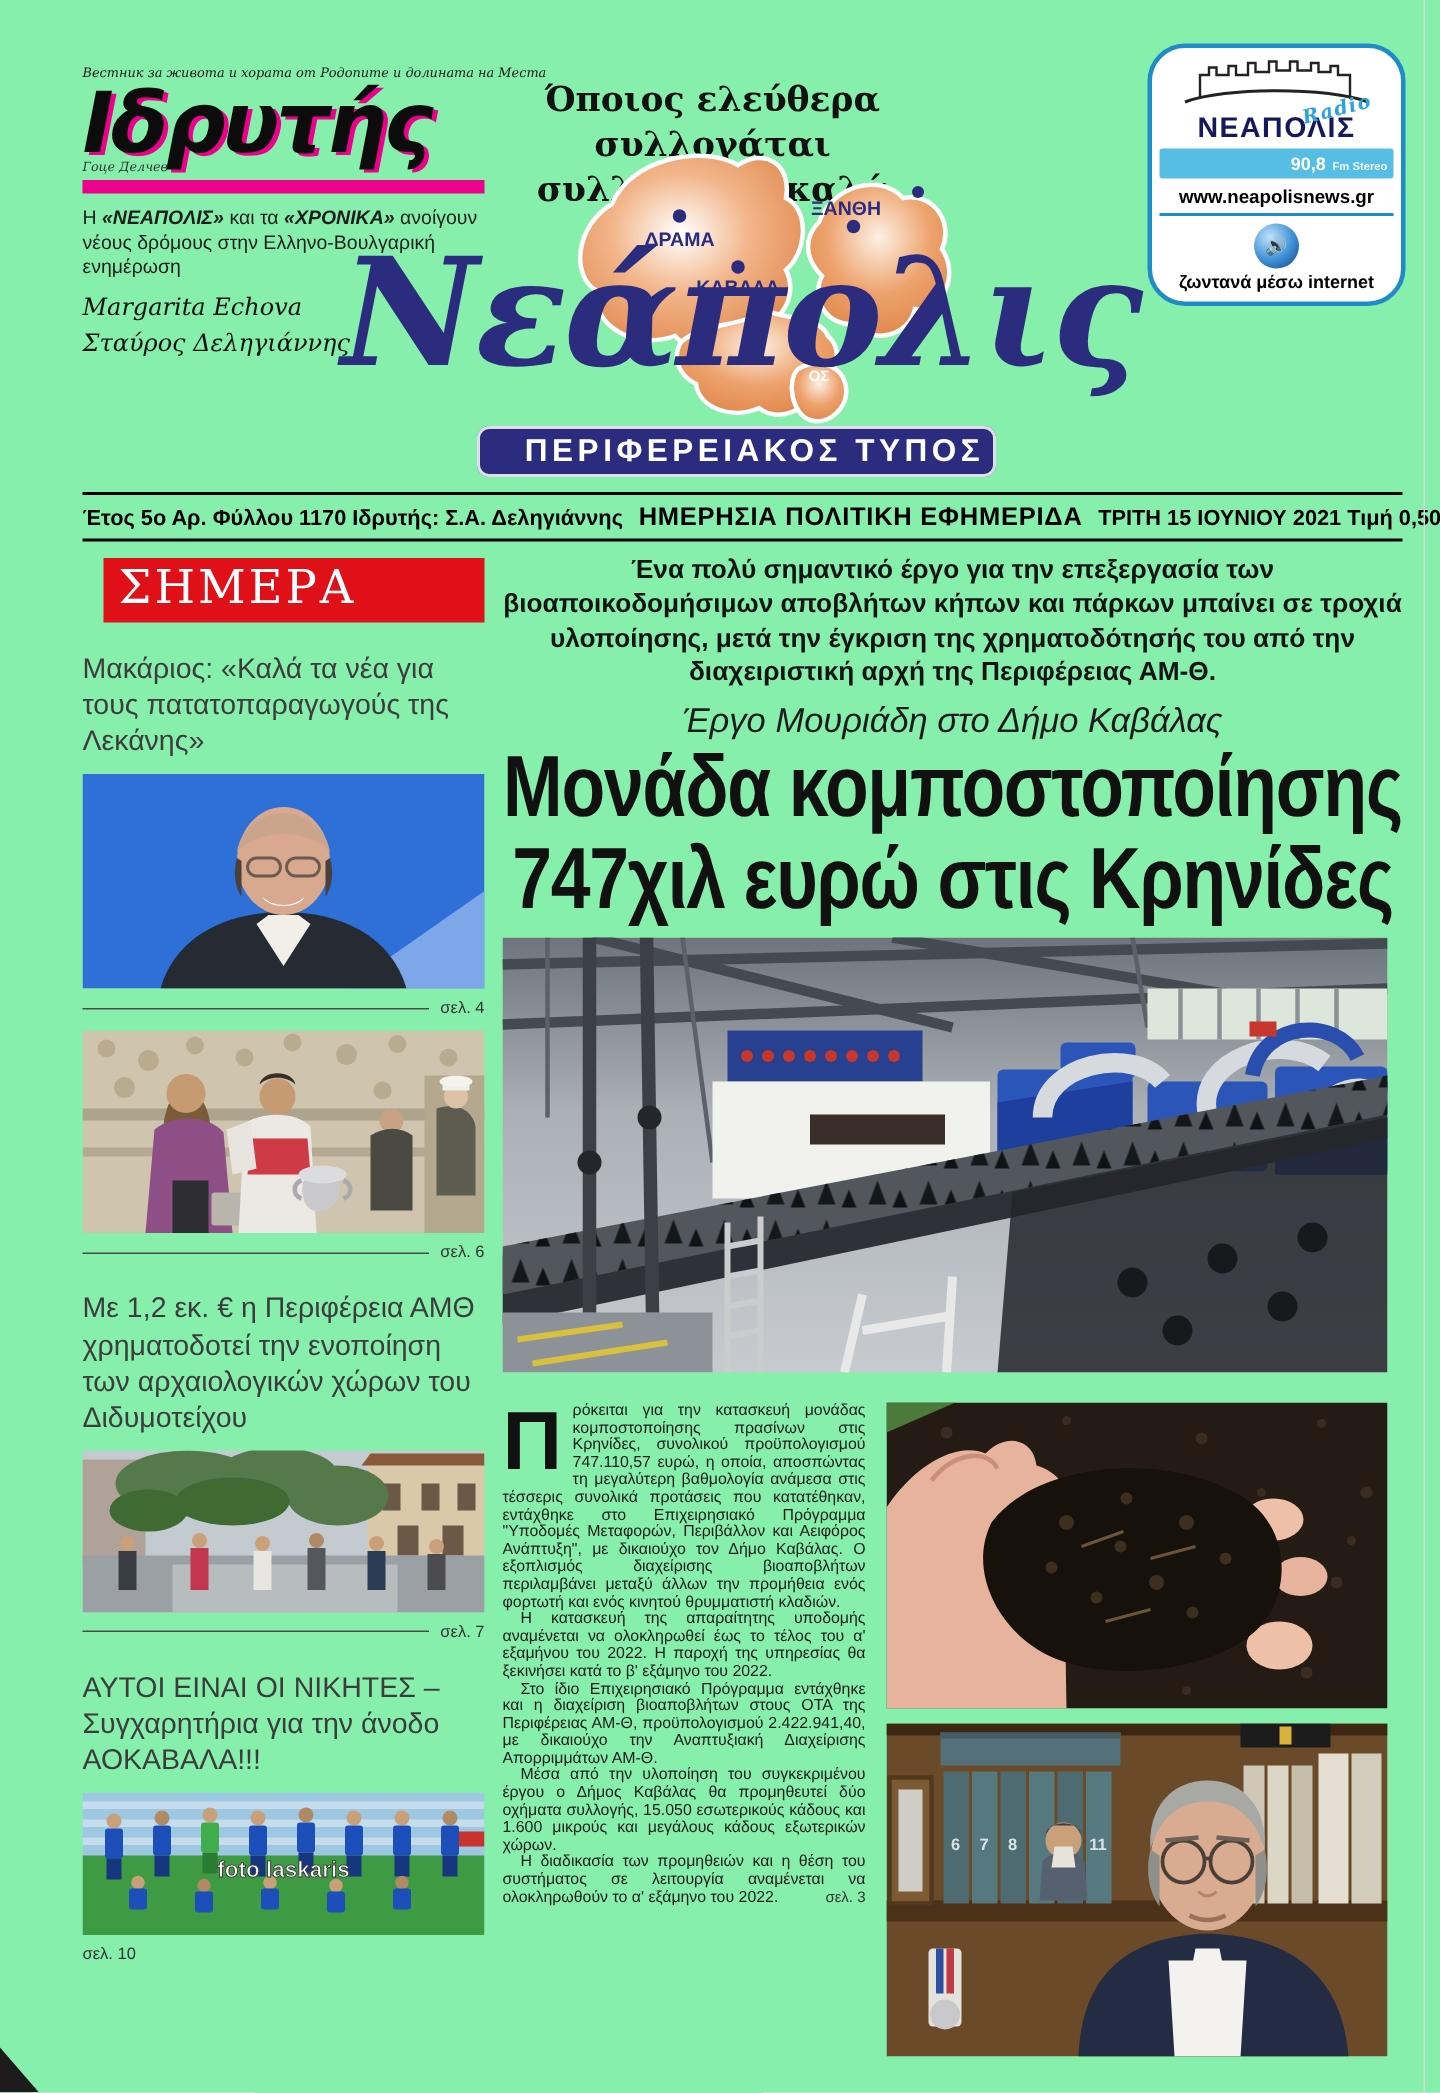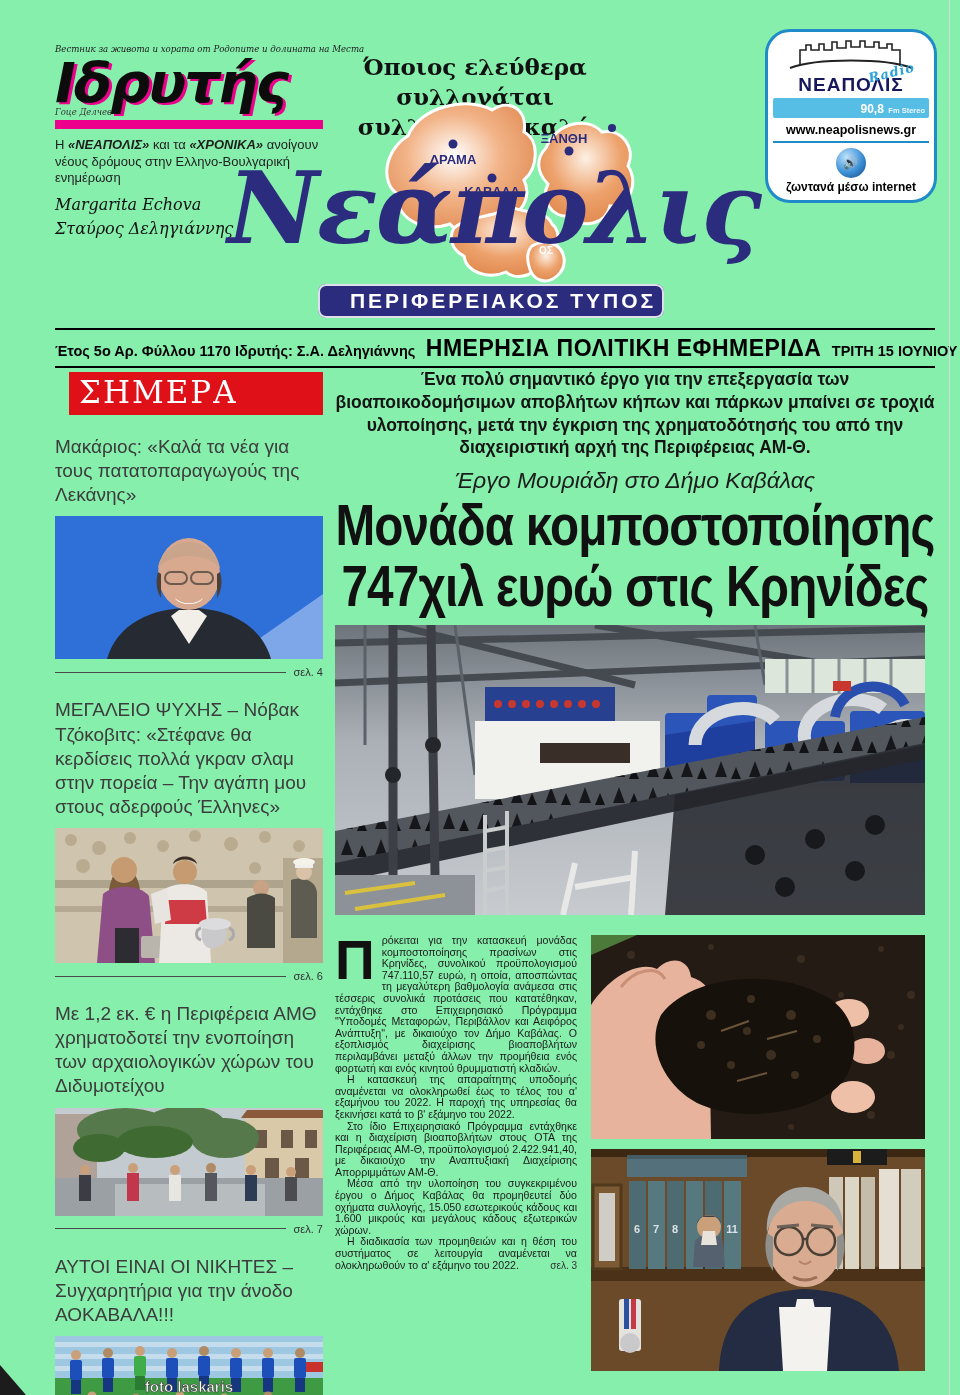--- a/index.html
+++ b/index.html
@@ -36,21 +36,21 @@
   .radio-freq .unit{font-weight:700;font-size:7.5px;color:#eef8ff;}
   .radio-web{font-weight:700;font-size:12.5px;color:#000;padding:5px 0 4px 0;border-bottom:2px solid #1f8bc8;}
   .radio-globe{width:30px;height:30px;margin:5px auto 2px auto;border-radius:50%;
                background:radial-gradient(circle at 35% 30%,#bfe3fb,#3d8fd6 55%,#12427e);
                display:flex;align-items:center;justify-content:center;color:#fff;font-size:12px;}
   .radio-live{font-weight:700;font-size:12px;color:#000;}
   
   .dateline{position:absolute;left:55px;top:328px;width:880px;border-top:2.5px solid #000;border-bottom:2px solid #000;
             padding:5px 0 4px 0;text-align:center;white-space:nowrap;}
   .dateline .dl-l,.dateline .dl-r{font-weight:700;font-size:14.5px;color:#000;}
-  .dateline .dl-c{font-weight:700;font-size:23px;color:#000;letter-spacing:.5px;padding:0 6px;}
+  .dateline .dl-c{font-weight:700;font-size:17px;color:#000;letter-spacing:.5px;padding:0 6px;}
   
   .sidebar{position:absolute;left:55px;top:372px;width:268px;}
   .today{background:#e01019;color:#fff;font-family:"DejaVu Serif",serif;font-size:31px;letter-spacing:2px;
          padding:2px 10px 5px 10px;margin-bottom:10px;margin-left:14px;}
   .stitle{font-size:19px;line-height:1.27;color:#3c3c3c;margin:20px 0 9px 0;}
   .sphoto{display:block;width:268px;border:0;}
   .pageref{display:flex;align-items:center;gap:8px;margin:7px 0 9px 0;}
   .pageref .rule{flex:1;border-top:1.6px solid #4a4a4a;}
   .pageref span{font-size:11px;color:#333;}
   
@@ -173,21 +173,20 @@
       <path d="M165,56 C168,66 166,76 162,82 L162,58 Z" fill="#4a4039"></path>
       <rect x="110" y="56" width="22" height="12" rx="6" fill="none" stroke="#6b5a4e" stroke-width="2"></rect>
       <rect x="136" y="56" width="22" height="12" rx="6" fill="none" stroke="#6b5a4e" stroke-width="2"></rect>
       <path d="M120,82 C127,89 141,89 148,82 C144,90 124,90 120,82 Z" fill="#fff"></path>
     </svg>
     <div class="pageref">
       <div class="rule"></div>
       <span>σελ. 4</span>
     </div>
 
-    <div class="stitle">ΜΕΓΑΛΕΙΟ ΨΥΧΗΣ – Νόβακ Τζόκοβιτς: «Στέφανε θα κερδίσεις πολλά γκραν σλαμ στην πορεία – Την αγάπη μου στους αδερφούς Έλληνες»</div>
     <svg class="sphoto" width="268" height="135" viewBox="0 0 268 135">
       <rect width="268" height="135" fill="#cfc4ae"></rect>
       <g fill="#b9ab90">
           <circle cx="16" cy="12" r="6"></circle>
           <circle cx="44" cy="20" r="7"></circle>
           <circle cx="75" cy="10" r="6"></circle>
           <circle cx="108" cy="18" r="6"></circle>
           <circle cx="140" cy="8" r="6"></circle>
           <circle cx="176" cy="16" r="7"></circle>
           <circle cx="210" cy="9" r="6"></circle>

